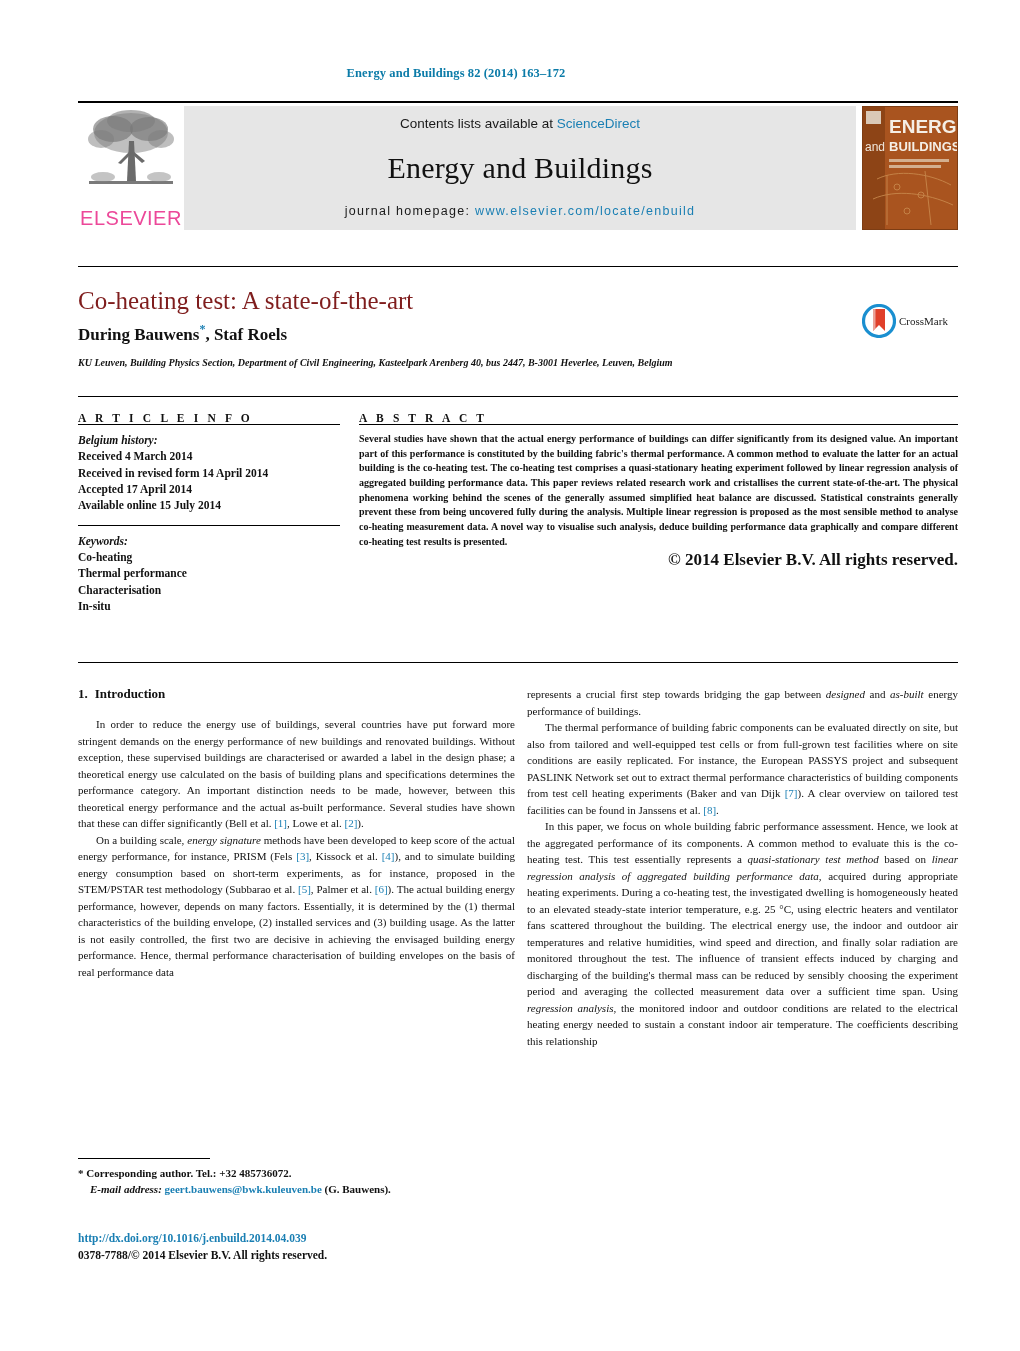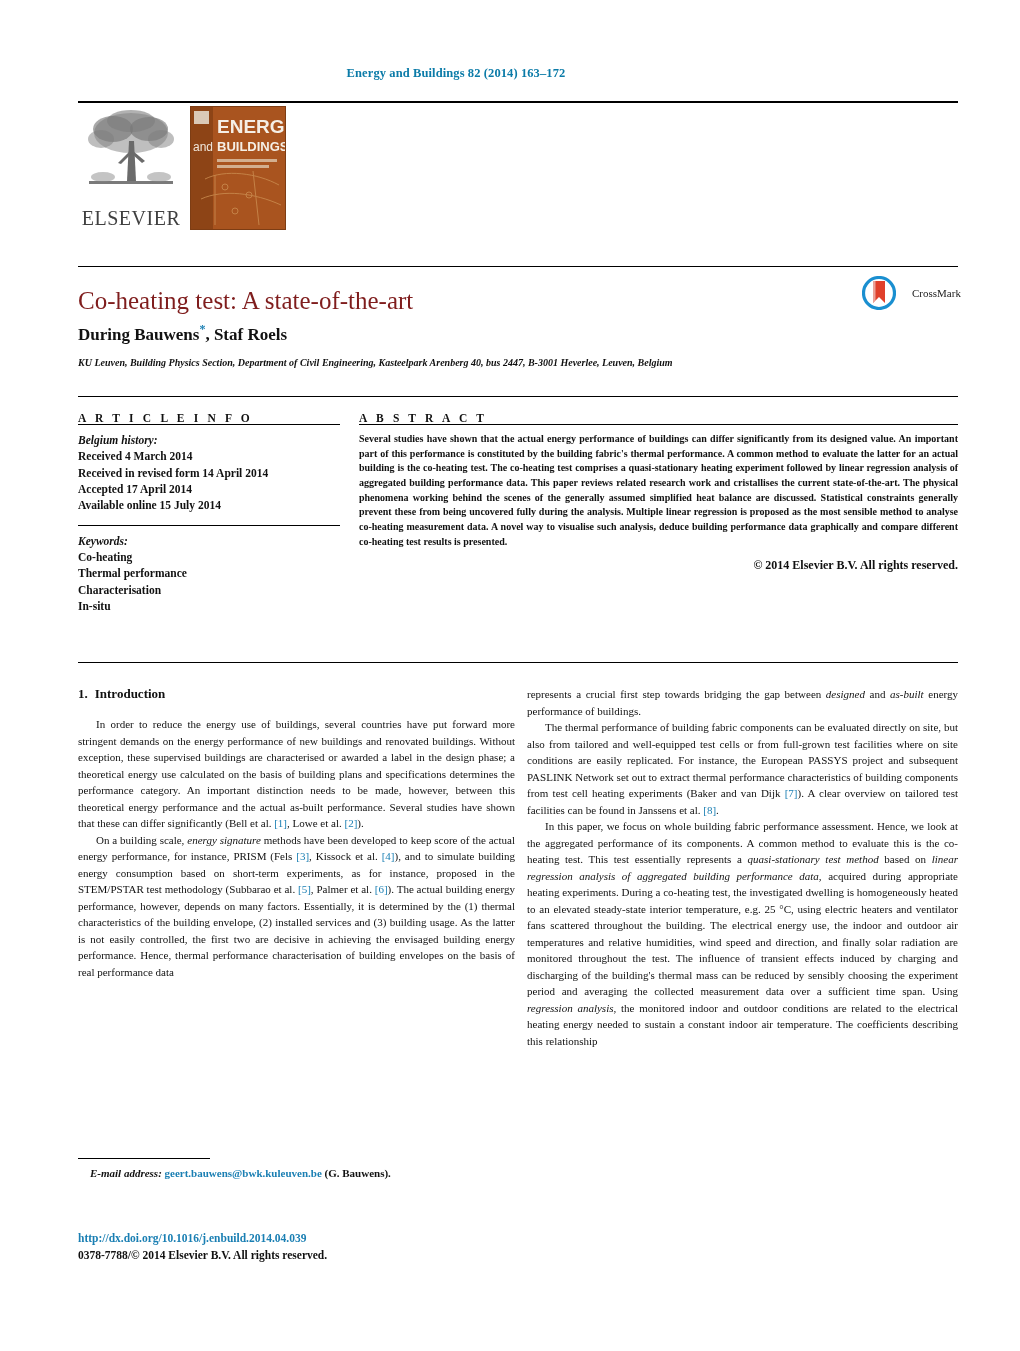--- a/index.html
+++ b/index.html
@@ -54,24 +54,24 @@
     width: 106px;
     flex: 0 0 106px;
     display: flex;
     flex-direction: column;
     justify-content: flex-end;
     align-items: center;
     padding-bottom: 2px;
   }
   .tree-svg { display:block; }
   .elsevier-word {
-    font-family: Liberation Serif, serif;
+    font-family: Liberation Sans, sans-serif;
     font-size: 20px;
     letter-spacing: 0.5px;
-    color: #404040;
+    color: #ec4899;
     line-height: 1;
     margin-top: 15px;
   }
   .banner {
     flex: 1 1 auto;
     background: #e6e6e6;
     display: flex;
     flex-direction: column;
     justify-content: space-between;
     align-items: center;
@@ -147,25 +147,25 @@
     left: 78px;
     width: 800px;
     font-size: 10px;
     font-style: italic;
     font-weight: bold;
     font-family: "Liberation Serif", serif;
     color: #111;
   }
   .crossmark {
     position: absolute;
-    top: 276px;
+    top: 304px;
     left: 862px;
     display: flex;
     align-items: center;
-    gap: 16px;
+    gap: 3px;
   }
   .crossmark-label {
     font-size: 11px;
     font-family: "Liberation Serif", serif;
     color: #222;
   }
 
   
   .info-rule {
     position: absolute;
@@ -211,23 +211,22 @@
   .abstract-body {
     font-size: 10px;
     line-height: 1.47;
     text-align: justify;
     font-family: "Liberation Serif", serif;
     font-weight: bold;
     color: #111;
     hyphens: auto;
   }
   .abstract-copy {
-    margin-top: 8px;
     text-align: right;
-    font-size: 12px;
+    font-size: 17px;
     font-weight: bold;
     font-family: "Liberation Serif", serif;
     color: #111;
   }
 
   
   .body-rule {
     position: absolute;
     top: 662px;
     left: 78px;
@@ -332,20 +331,29 @@
             <path d="M45 44 L33 56 L36 57 L46 47 Z" fill="#6b6b6b"></path>
             <path d="M48 44 L60 54 L57 56 L47 47 Z" fill="#6b6b6b"></path>
             <rect x="4" y="74" width="84" height="3" fill="#7a7a7a"></rect>
             <ellipse cx="18" cy="70" rx="12" ry="5" fill="#8a8a8a" opacity="0.5"></ellipse>
             <ellipse cx="74" cy="70" rx="12" ry="5" fill="#8a8a8a" opacity="0.5"></ellipse>
           </g>
         </svg>
         <div class="elsevier-word">ELSEVIER</div>
       </div>
 
+      <div class="banner">
+        <div class="contents-line">
+          <span>Contents lists available at </span><span class="sd">ScienceDirect</span>
+        </div>
+        <div class="journal-title">Energy and Buildings</div>
+        <div class="homepage-line">
+          <span>journal homepage: </span><span class="url">www.elsevier.com/locate/enbuild</span>
+        </div>
+      </div>
 
       <div class="cover-thumb">
         <svg width="94" height="122" viewBox="0 0 94 122">
           <rect x="0" y="0" width="94" height="122" fill="#a9541f"></rect>
           <rect x="0" y="0" width="22" height="122" fill="#8d4416"></rect>
           <rect x="3" y="4" width="15" height="13" fill="#e8e0d4" opacity="0.85"></rect>
           <text x="26" y="26" font-family="Liberation Sans, sans-serif" font-size="19" font-weight="bold" fill="#f5efe6">ENERGY</text>
           <text x="2" y="44" font-family="Liberation Sans, sans-serif" font-size="12" fill="#f0e6da" transform="translate(0,0)">and</text>
           <text x="26" y="44" font-family="Liberation Sans, sans-serif" font-size="13" font-weight="bold" fill="#f5efe6">BUILDINGS</text>
           <rect x="26" y="52" width="60" height="3" fill="#ddc6ab" opacity="0.8"></rect>
@@ -429,20 +437,24 @@
   <div class="body-col-right">
     <div id="right-paras">
         <p class="body-text cont"><span>represents a crucial first step towards bridging the gap between </span><span class="it">designed</span><span> and </span><span class="it">as-built</span><span> energy performance of buildings.</span></p>
         <p class="body-text"><span>The thermal performance of building fabric components can be evaluated directly on site, but also from tailored and well-equipped test cells or from full-grown test facilities where on site conditions are easily replicated. For instance, the European PASSYS project and subsequent PASLINK Network set out to extract thermal performance characteristics of building components from test cell heating experiments (Baker and van Dijk </span><span class="cite">[7]</span><span>). A clear overview on tailored test facilities can be found in Janssens et al. </span><span class="cite">[8]</span><span>.</span></p>
         <p class="body-text"><span>In this paper, we focus on whole building fabric performance assessment. Hence, we look at the aggregated performance of its components. A common method to evaluate this is the co-heating test. This test essentially represents a </span><span class="it">quasi-stationary test method</span><span> based on </span><span class="it">linear regression analysis of aggregated building performance data</span><span>, acquired during appropriate heating experiments. During a co-heating test, the investigated dwelling is homogeneously heated to an elevated steady-state interior temperature, e.g. 25 °C, using electric heaters and ventilator fans scattered throughout the building. The electrical energy use, the indoor and outdoor air temperatures and relative humidities, wind speed and direction, and finally solar radiation are monitored throughout the test. The influence of transient effects induced by charging and discharging of the building's thermal mass can be reduced by sensibly choosing the experiment period and averaging the collected measurement data over a sufficient time span. Using </span><span class="it">regression analysis</span><span>, the monitored indoor and outdoor conditions are related to the electrical heating energy needed to sustain a constant indoor air temperature. The coefficients describing this relationship</span></p>
       </div>
   </div>
 
   <div class="footnote">
     <div class="footnote-rule"></div>
+    <div class="footnote-text">
+      <span>*</span>
+      <span>Corresponding author. Tel.: +32 485736072.</span>
+    </div>
     <div class="footnote-text" style="padding-left:12px;">
       <span class="em-lbl">E-mail address:</span>
       <span class="link">geert.bauwens@bwk.kuleuven.be</span>
       <span>(G. Bauwens).</span>
     </div>
   </div>
 
   <div class="doi-block">
     <span class="doi">http://dx.doi.org/10.1016/j.enbuild.2014.04.039</span>
     <span>0378-7788/© 2014 Elsevier B.V. All rights reserved.</span>

